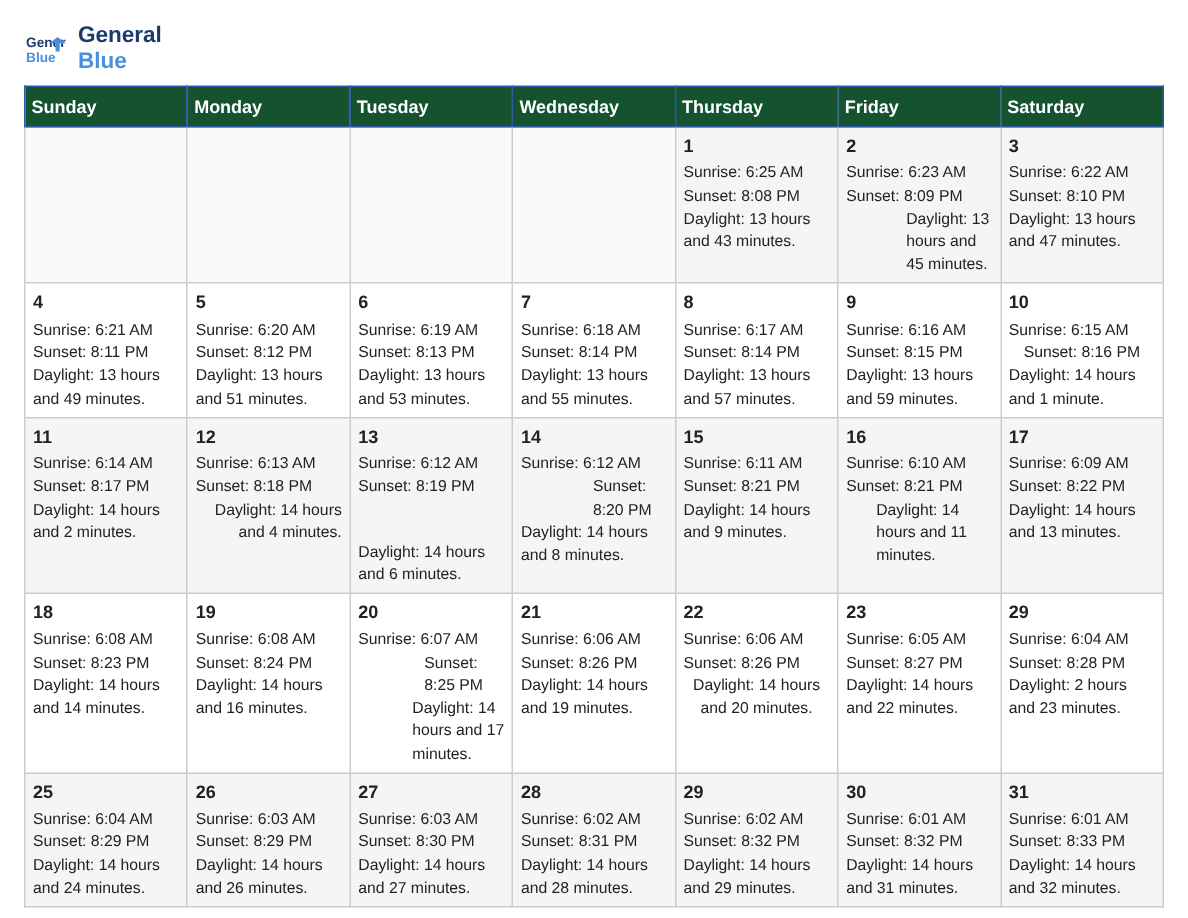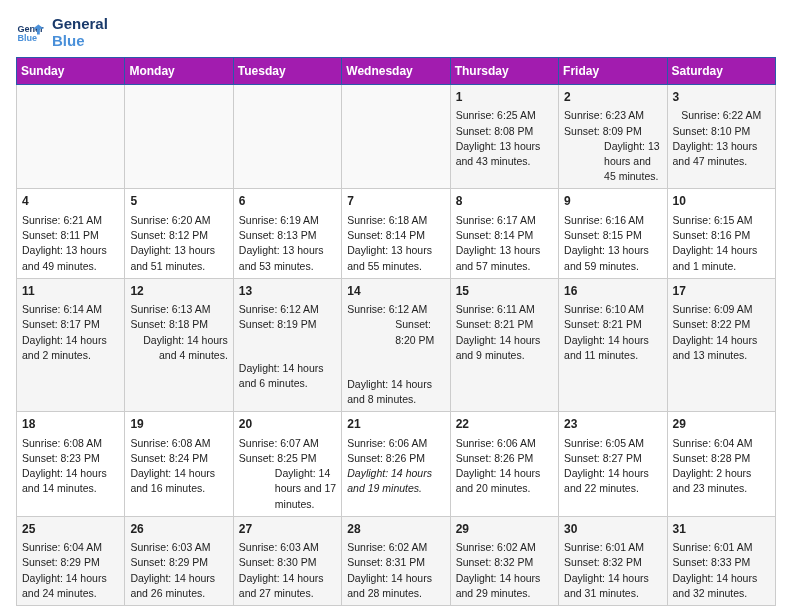--- a/index.html
+++ b/index.html
@@ -36,21 +36,21 @@
     .subtitle {
       font-size: 15px;
       color: #333;
     }
     table {
       width: 100%;
       border-collapse: collapse;
       font-size: 10.5px;
     }
     thead tr {
-      background-color: #a21caf;
+      background-color: #14532d;
       color: white;
     }
     thead th {
       padding: 6px 4px;
       text-align: left;
       font-weight: bold;
       font-size: 12px;
       border: 1px solid #2a5aaa;
     }
     tbody td {
@@ -125,21 +125,21 @@
           <span style="display: block;">Daylight: 13 hours and 43 minutes.</span>
         </td>
         <td>
           <span class="day-number">2</span>
           <span style="display: block;">Sunrise: 6:23 AM</span>
           <span style="display: block;">Sunset: 8:09 PM</span>
           <span style="display: block; margin-left: 40px;">Daylight: 13 hours and 45 minutes.</span>
         </td>
         <td>
           <span class="day-number">3</span>
-          <span style="display: block; text-align: center;">Sunrise: 6:22 AM</span>
+          <span style="display: block;">Sunrise: 6:22 AM</span>
           <span style="display: block;">Sunset: 8:10 PM</span>
           <span style="display: block;">Daylight: 13 hours and 47 minutes.</span>
         </td>
       </tr>
       <tr>
         <td>
           <span class="day-number">4</span>
           <span style="display: block;">Sunrise: 6:21 AM</span>
           <span style="display: block;">Sunset: 8:11 PM</span>
           <span style="display: block;">Daylight: 13 hours and 49 minutes.</span>
@@ -170,21 +170,21 @@
         </td>
         <td>
           <span class="day-number">9</span>
           <span style="display: block;">Sunrise: 6:16 AM</span>
           <span style="display: block;">Sunset: 8:15 PM</span>
           <span style="display: block;">Daylight: 13 hours and 59 minutes.</span>
         </td>
         <td>
           <span class="day-number">10</span>
           <span style="display: block;">Sunrise: 6:15 AM</span>
-          <span style="display: block;">Sunset: 8:16 PM</span>
+          <span style="display: block; text-align: center;">Sunset: 8:16 PM</span>
           <span style="display: block;">Daylight: 14 hours and 1 minute.</span>
         </td>
       </tr>
       <tr>
         <td>
           <span class="day-number">11</span>
           <span style="display: block;">Sunrise: 6:14 AM</span>
           <span style="display: block;">Sunset: 8:17 PM</span>
           <span style="display: block;">Daylight: 14 hours and 2 minutes.</span>
         </td>
@@ -197,33 +197,33 @@
         <td>
           <span class="day-number">13</span>
           <span style="display: block;">Sunrise: 6:12 AM</span>
           <span style="display: block;">Sunset: 8:19 PM</span>
           <span style="display: block; margin-top: 28px;">Daylight: 14 hours and 6 minutes.</span>
         </td>
         <td>
           <span class="day-number">14</span>
           <span style="display: block;">Sunrise: 6:12 AM</span>
           <span style="display: block; margin-left: 48px;">Sunset: 8:20 PM</span>
-          <span style="display: block; margin-top: 29px;">Daylight: 14 hours and 8 minutes.</span>
+          <span style="display: block;">Daylight: 14 hours and 8 minutes.</span>
         </td>
         <td>
           <span class="day-number">15</span>
           <span style="display: block;">Sunrise: 6:11 AM</span>
           <span style="display: block;">Sunset: 8:21 PM</span>
           <span style="display: block;">Daylight: 14 hours and 9 minutes.</span>
         </td>
         <td>
           <span class="day-number">16</span>
           <span style="display: block;">Sunrise: 6:10 AM</span>
           <span style="display: block;">Sunset: 8:21 PM</span>
-          <span style="display: block;">Daylight: 14 hours and 11 minutes.</span>
+          <span style="display: block; margin-left: 20px;">Daylight: 14 hours and 11 minutes.</span>
         </td>
         <td>
           <span class="day-number">17</span>
           <span style="display: block;">Sunrise: 6:09 AM</span>
           <span style="display: block;">Sunset: 8:22 PM</span>
           <span style="display: block;">Daylight: 14 hours and 13 minutes.</span>
         </td>
       </tr>
       <tr>
         <td>
@@ -234,34 +234,34 @@
         </td>
         <td>
           <span class="day-number">19</span>
           <span style="display: block;">Sunrise: 6:08 AM</span>
           <span style="display: block;">Sunset: 8:24 PM</span>
           <span style="display: block;">Daylight: 14 hours and 16 minutes.</span>
         </td>
         <td>
           <span class="day-number">20</span>
           <span style="display: block;">Sunrise: 6:07 AM</span>
-          <span style="display: block;">Sunset: 8:25 PM</span>
+          <span style="display: block; margin-left: 44px;">Sunset: 8:25 PM</span>
           <span style="display: block; margin-left: 36px;">Daylight: 14 hours and 17 minutes.</span>
         </td>
         <td>
           <span class="day-number">21</span>
           <span style="display: block;">Sunrise: 6:06 AM</span>
           <span style="display: block;">Sunset: 8:26 PM</span>
-          <span style="display: block; font-style: italic;">Daylight: 14 hours and 19 minutes.</span>
+          <span style="display: block;">Daylight: 14 hours and 19 minutes.</span>
         </td>
         <td>
           <span class="day-number">22</span>
           <span style="display: block;">Sunrise: 6:06 AM</span>
           <span style="display: block;">Sunset: 8:26 PM</span>
-          <span style="display: block;">Daylight: 14 hours and 20 minutes.</span>
+          <span style="display: block; text-align: center;">Daylight: 14 hours and 20 minutes.</span>
         </td>
         <td>
           <span class="day-number">23</span>
           <span style="display: block;">Sunrise: 6:05 AM</span>
           <span style="display: block;">Sunset: 8:27 PM</span>
           <span style="display: block;">Daylight: 14 hours and 22 minutes.</span>
         </td>
         <td>
           <span class="day-number">29</span>
           <span style="display: block;">Sunrise: 6:04 AM</span>

